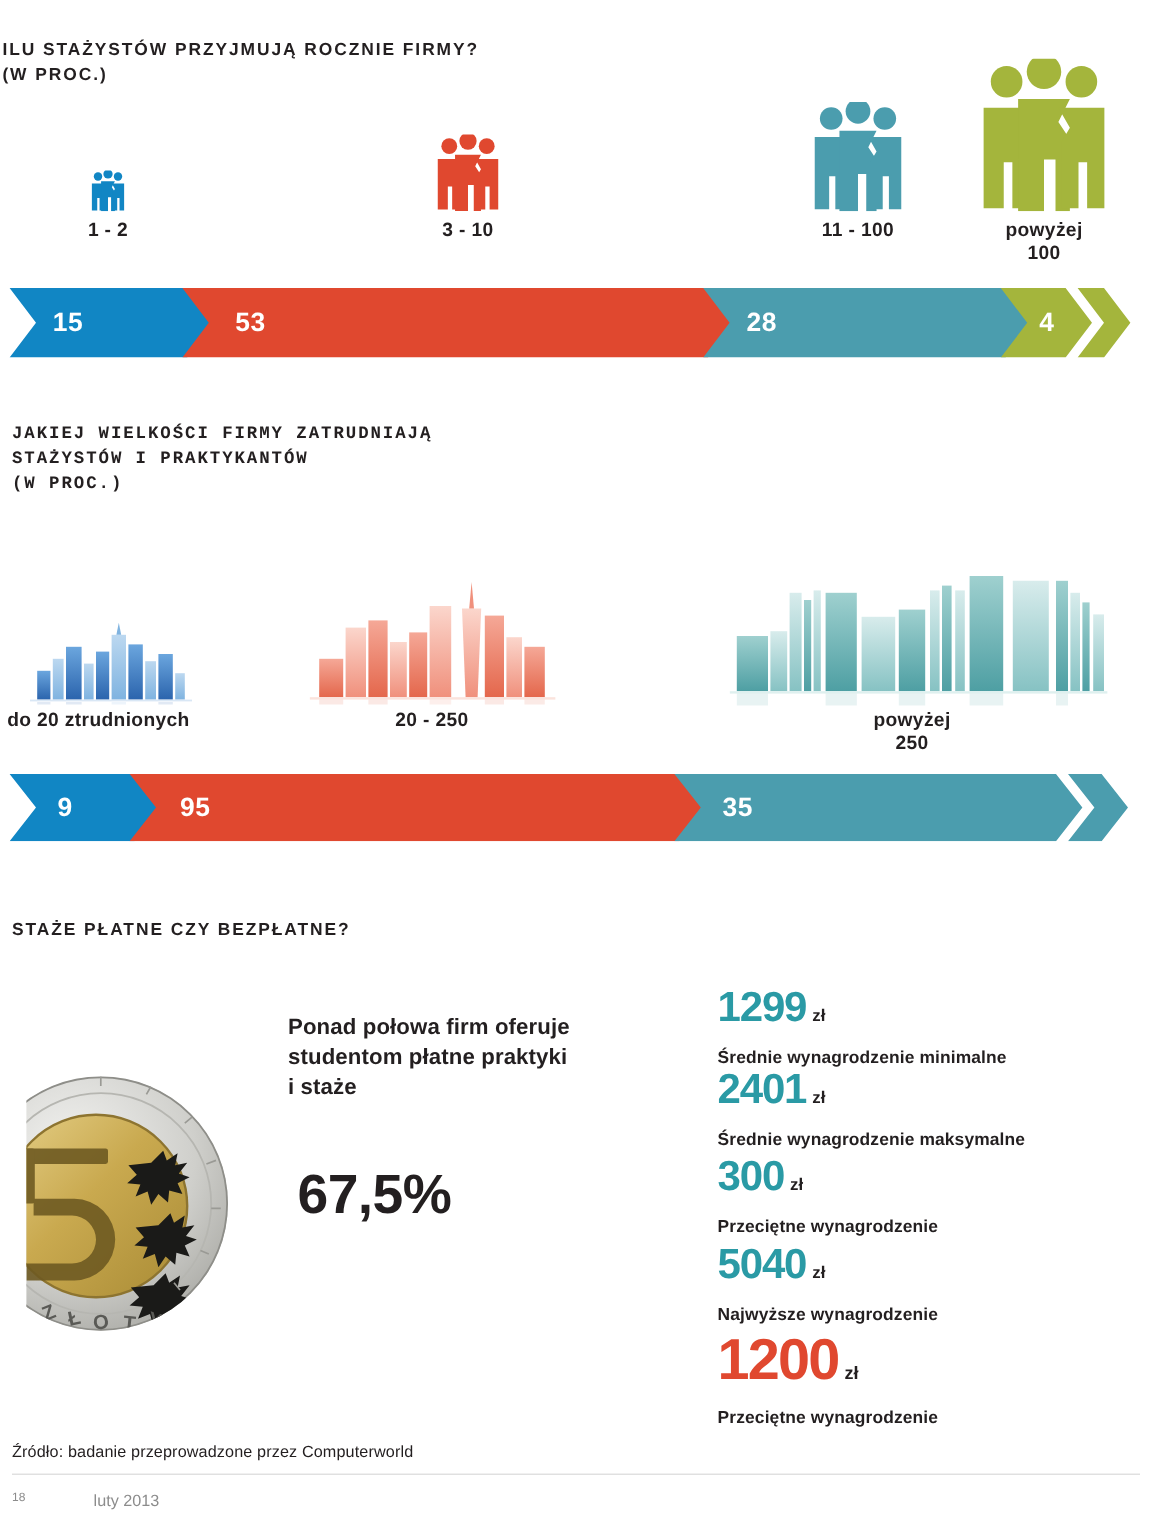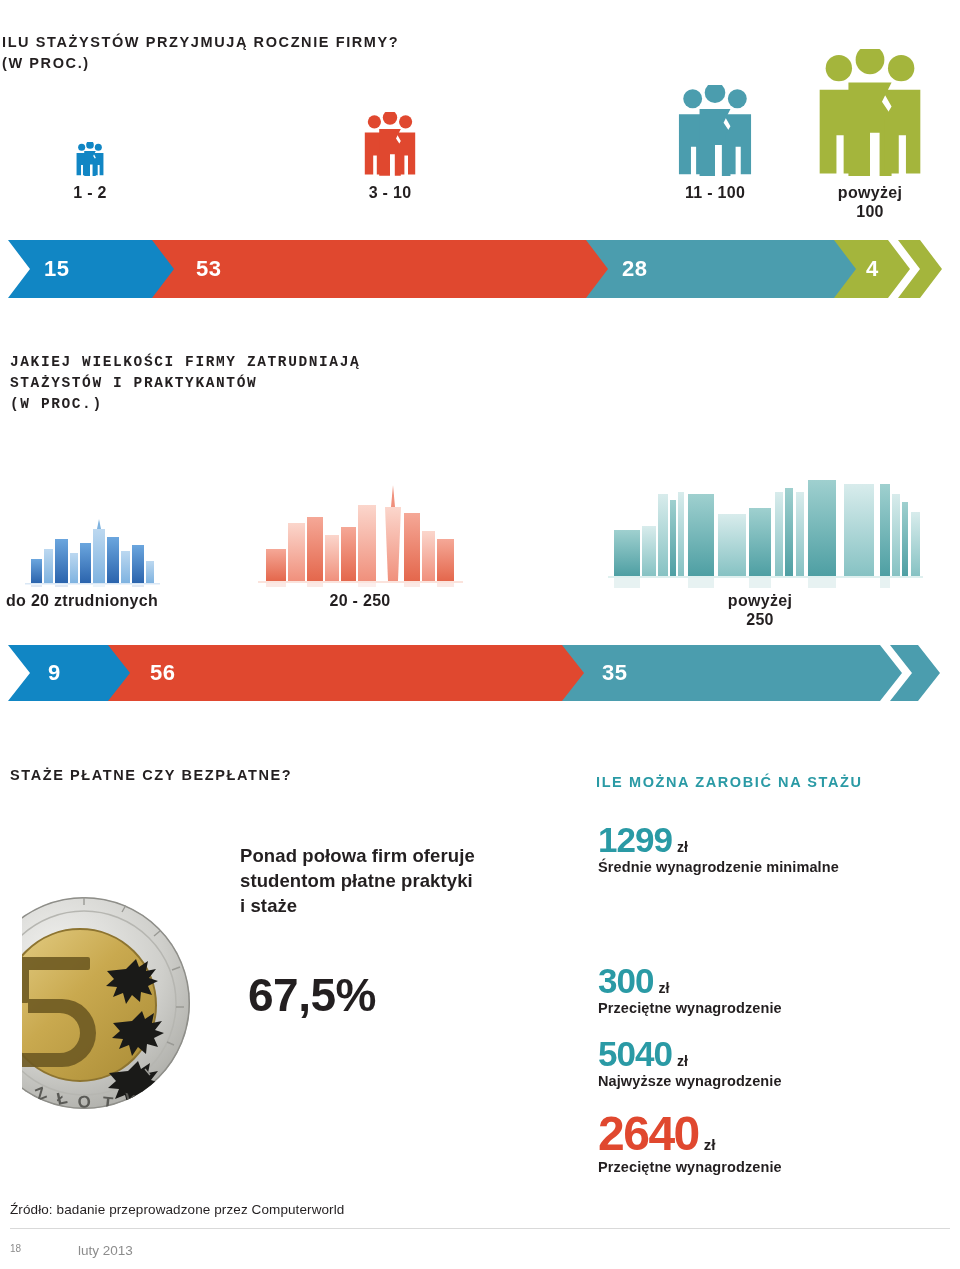--- a/index.html
+++ b/index.html
@@ -61,21 +61,21 @@
     line-height:36px;display:inline-block;vertical-align:baseline;
   }
   .sal-num.big{font-size:48px;color:#e0482f;line-height:48px;letter-spacing:-1.5px;}
   .sal-cur{
     font-weight:bold;font-size:14px;color:#231f20;margin-left:5px;
     display:inline-block;vertical-align:baseline;
   }
   .sal-cur.big{font-size:15px;}
   .sal-desc{
     font-weight:bold;font-size:14.5px;color:#231f20;line-height:19px;
-    margin-top:0;letter-spacing:0.1px;
+    margin-top:15px;letter-spacing:0.1px;
   }
 
   
   .source{
     position:absolute;font-size:13.5px;color:#231f20;letter-spacing:0.1px;
   }
   .rule{position:absolute;background:#d9d9d9;height:1px;}
   .pgnum{position:absolute;font-size:10px;color:#8c8c8c;}
   .pgdate{position:absolute;font-size:13.5px;color:#8c8c8c;text-align:center;}
 </style>
@@ -286,21 +286,21 @@
 250</div>
 
   <div class="bar" style="top:645px;height:56px;">
     <svg width="960" height="56" viewBox="0 0 960 56" aria-hidden="true">
       <path d="M8 0 H112 L134 28 L112 56 H8 L30 28 Z" fill="#1186c4"></path>
       <path d="M108 0 H566 L588 28 L566 56 H108 L130 28 Z" fill="#e0482f"></path>
       <path d="M562 0 H880 L902 28 L880 56 H562 L584 28 Z" fill="#4b9dae"></path>
       <path d="M890 0 H918 L940 28 L918 56 H890 L912 28 Z" fill="#4b9dae"></path>
     </svg>
     <div class="bar-val" style="left:48px;top:28px;">9</div>
-    <div class="bar-val" style="left:150px;top:28px;">56</div>
+    <div class="bar-val" style="left:150px;top:28px;">95</div>
     <div class="bar-val" style="left:602px;top:28px;">35</div>
   </div>
 
   <div class="sec-title" style="left:10px;top:765px;">STAŻE PŁATNE CZY BEZPŁATNE?</div>
 
   <div class="coin" style="left:22px;top:895px;">
     <svg width="220" height="220" viewBox="0 0 220 220" aria-hidden="true">
       <defs>
         <radialGradient id="rim" cx="0.38" cy="0.3" r="0.82">
           <stop offset="0" stop-color="#f2f2f0"></stop>
@@ -351,40 +351,43 @@
       </g>
     </svg>
   </div>
 
   <div class="paid-text" style="left:240px;top:843px;">Ponad połowa firm oferuje
 studentom płatne praktyki
 i staże</div>
 
   <div class="pct" style="left:248px;top:968px;">67,5%</div>
 
-  <div class="sec-title teal" style="left:596px;top:772px;">ILE MOŻNA ZAROBIĆ NA STAŻU</div>
 
   <div class="sal" style="left:598px;top:822px;">
     <span class="sal-num">1299</span><span class="sal-cur">zł</span>
     <div class="sal-desc">Średnie wynagrodzenie minimalne</div>
   </div>
 
+  <div class="sal" style="left:598px;top:890px;">
+    <span class="sal-num">2401</span><span class="sal-cur">zł</span>
+    <div class="sal-desc">Średnie wynagrodzenie maksymalne</div>
+  </div>
 
   <div class="sal" style="left:598px;top:963px;">
     <span class="sal-num">300</span><span class="sal-cur">zł</span>
     <div class="sal-desc">Przeciętne wynagrodzenie</div>
   </div>
 
   <div class="sal" style="left:598px;top:1036px;">
     <span class="sal-num">5040</span><span class="sal-cur">zł</span>
     <div class="sal-desc">Najwyższe wynagrodzenie</div>
   </div>
 
   <div class="sal" style="left:598px;top:1110px;">
-    <span class="sal-num big">2640</span><span class="sal-cur big">zł</span>
+    <span class="sal-num big">1200</span><span class="sal-cur big">zł</span>
     <div class="sal-desc">Przeciętne wynagrodzenie</div>
   </div>
 
   <div class="source" style="left:10px;top:1202px;">Źródło: badanie przeprowadzone przez Computerworld</div>
   <div class="rule" style="left:10px;top:1228px;width:940px;"></div>
   <div class="pgnum" style="left:10px;top:1243px;">18</div>
   <div class="pgdate" style="left:78px;top:1243px;">luty 2013</div>
 
 </div>
 

